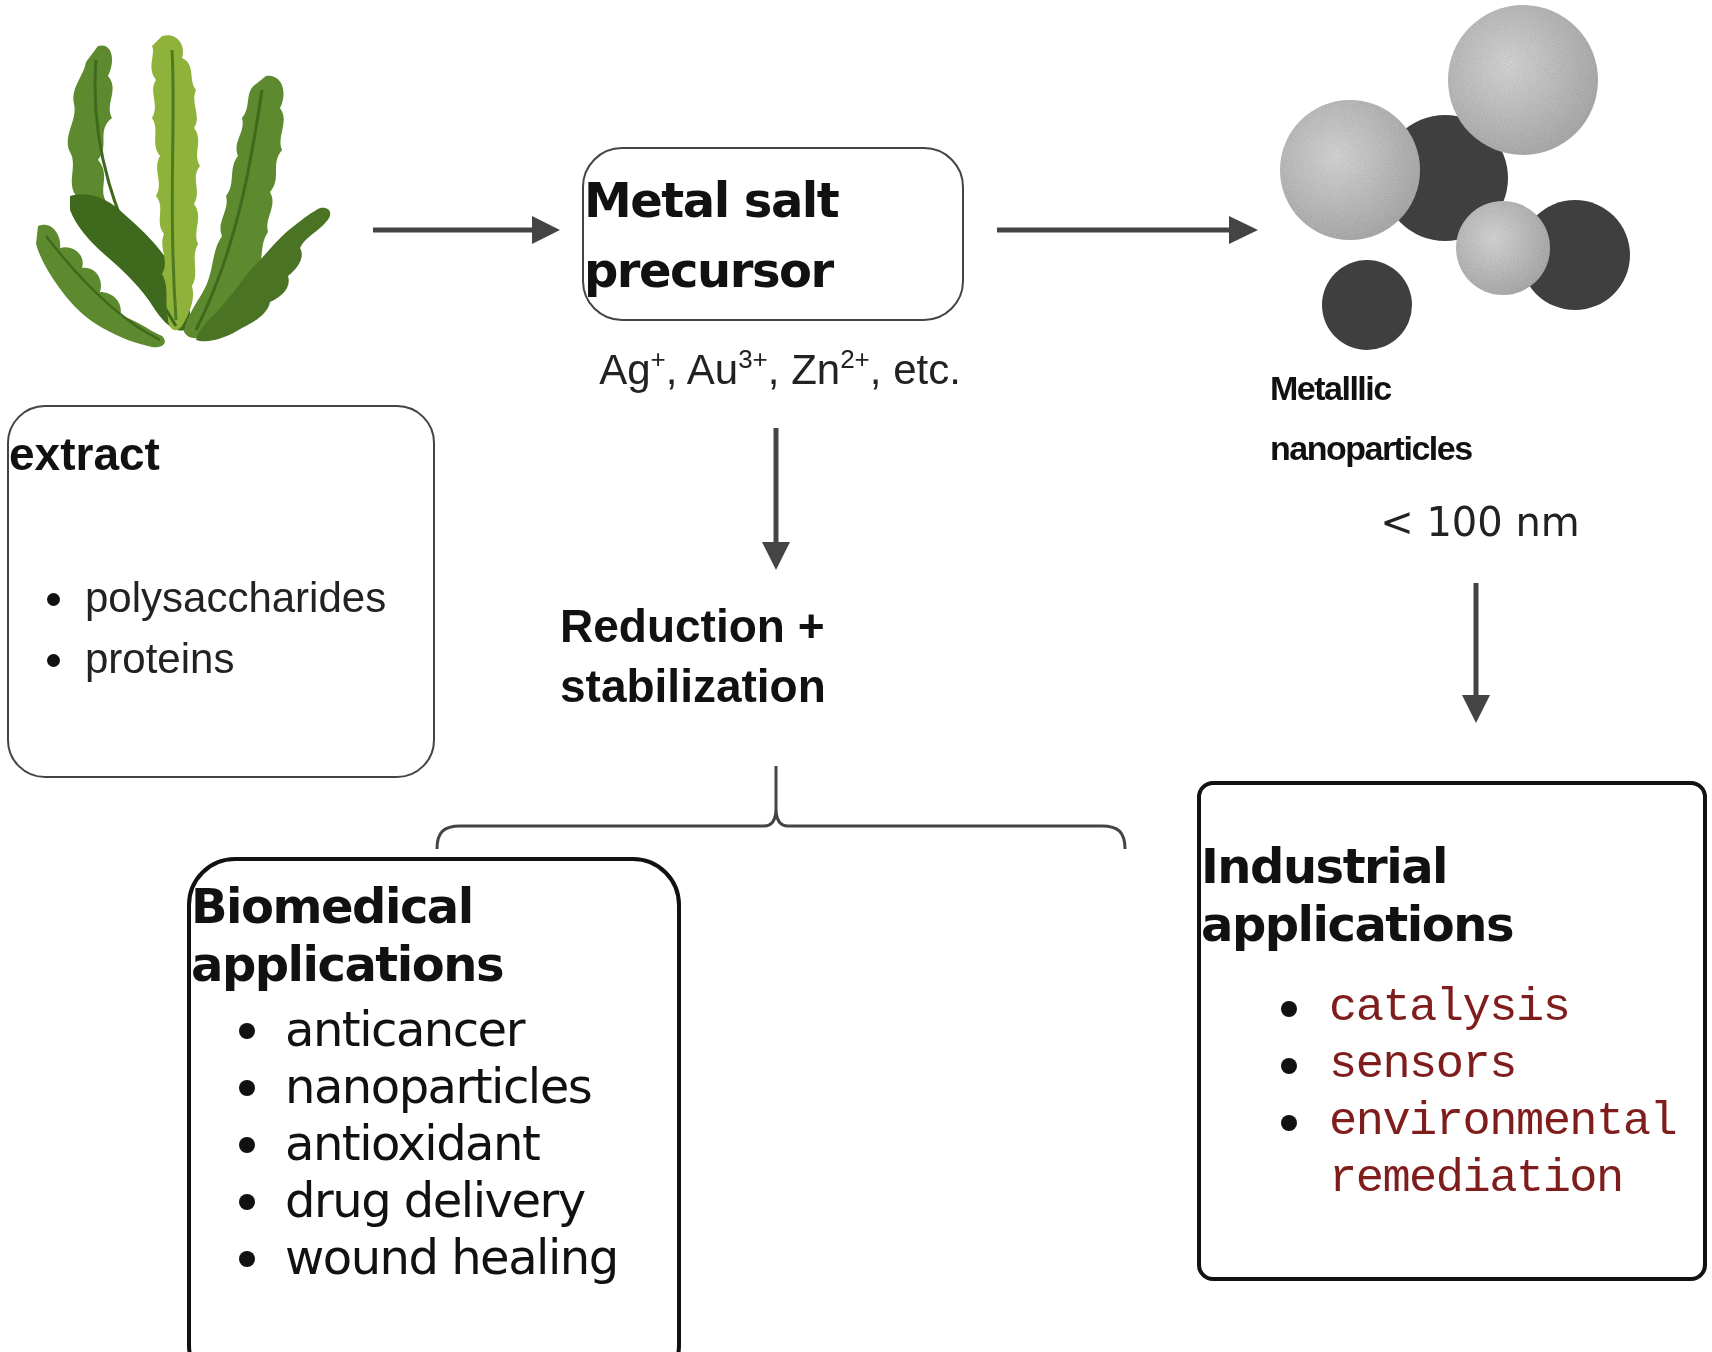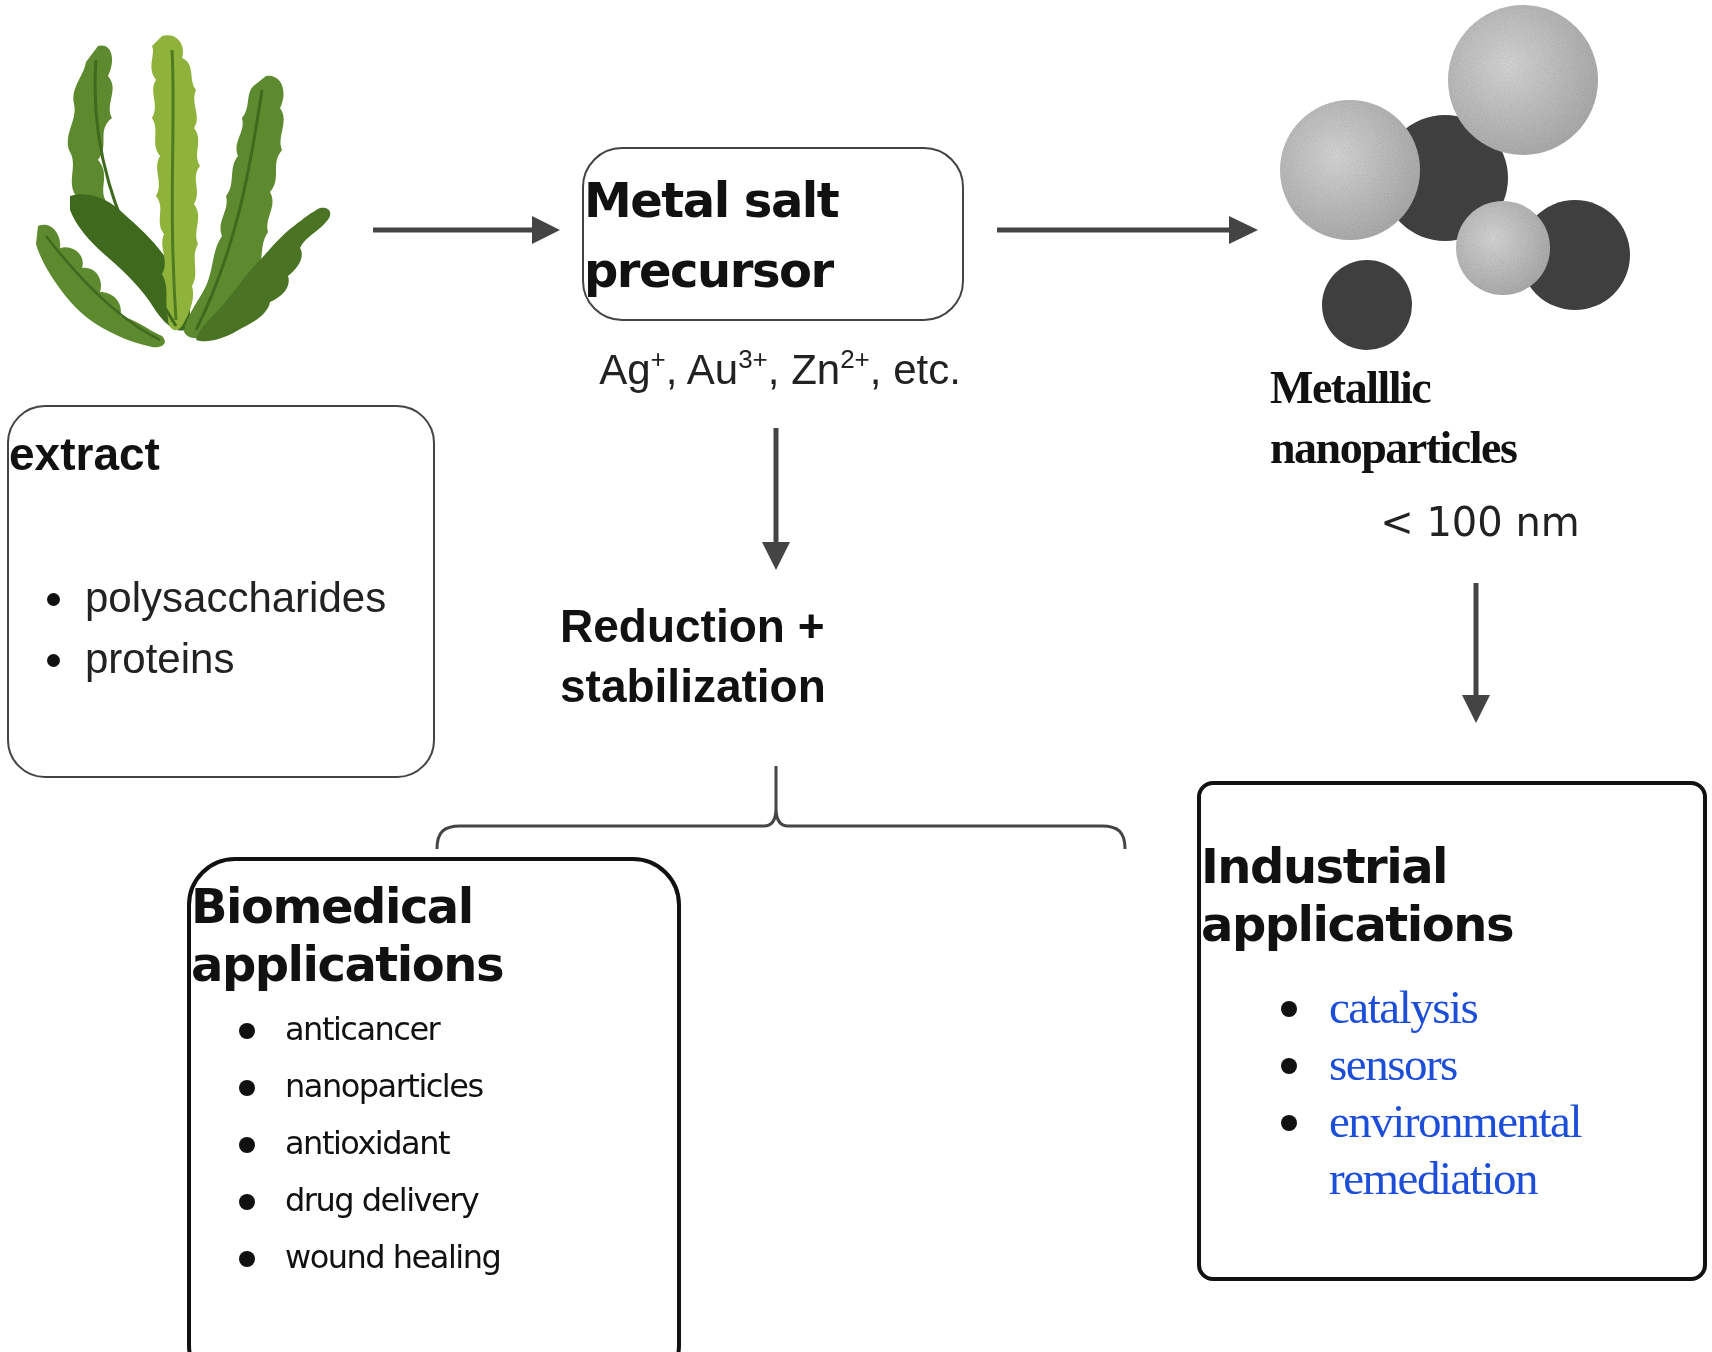--- a/index.html
+++ b/index.html
@@ -26,34 +26,34 @@
   
   #box-precursor { left: 582px; top: 147px; width: 382px; height: 174px; border-radius: 40px; }
   #box-precursor .heading { position: absolute; left: 0; right: 0; top: 16px; font-size: 48px; line-height: 70px;
      font-family: "DejaVu Sans", sans-serif; letter-spacing: -1.5px; }
 
   #precursor-ions { left: 560px; top: 340px; width: 440px; text-align: center; font-size: 42px; color: #222; line-height: 60px; }
   #precursor-ions sup { font-size: 26px; vertical-align: 0; position: relative; top: -16px; }
 
   #reduction-label { left: 560px; top: 596px; width: 420px; font-size: 46px; line-height: 60px; }
 
-  #np-title { left: 1270px; top: 358px; width: 420px; font-family: Liberation Serif, serif; font-size: 46px; line-height: 60px; letter-spacing: -1.5px; }
+  #np-title { left: 1270px; top: 358px; width: 420px; font-family: Liberation Sans, sans-serif; font-size: 34px; line-height: 60px; letter-spacing: -1.5px; }
   #np-size { left: 1270px; top: 497px; width: 420px; text-align: center; font-family: "DejaVu Sans", sans-serif; font-size: 40px; color: #222; line-height: 50px; }
 
   
   #box-bio { left: 187px; top: 857px; width: 494px; height: 536px; border-radius: 48px; }
   #box-bio .heading { position: absolute; left: 0; right: 0; top: 16px; font-family: "DejaVu Sans", sans-serif; font-size: 48px; line-height: 58px; letter-spacing: -1.5px; }
-  #box-bio .list { position: absolute; left: 46px; top: 140px; font-family: "DejaVu Sans", sans-serif; font-size: 32px; line-height: 57px; color: #111; letter-spacing: -1.5px; }
+  #box-bio .list { position: absolute; left: 46px; top: 140px; font-family: "DejaVu Sans", sans-serif; font-size: 48px; line-height: 57px; color: #111; letter-spacing: -1.5px; }
   #box-bio .list li { padding-left: 48px; }
   #box-bio .list li .bullet { width: 16px; height: 16px; left: 2px; top: 22px; }
 
   
   #box-ind { left: 1197px; top: 781px; width: 510px; height: 500px; border-radius: 16px; }
   #box-ind .heading { position: absolute; left: 0; right: 0; top: 52px; font-family: "DejaVu Sans", sans-serif; font-size: 48px; line-height: 58px; letter-spacing: -1.5px; }
-  #box-ind .list { position: absolute; left: 78px; top: 194px; font-family: Liberation Serif, serif; font-size: 47px; line-height: 57px; color: #1d4ed8; letter-spacing: -1.5px; }
+  #box-ind .list { position: absolute; left: 78px; top: 194px; font-family: Liberation Mono, monospace; font-size: 47px; line-height: 57px; color: #7f1d1d; letter-spacing: -1.5px; }
   #box-ind .list li { padding-left: 50px; }
   #box-ind .list li .bullet { width: 16px; height: 16px; left: 2px; top: 22px; }
 </style>
 </head>
 <body>
 
 <svg class="layer" width="1712" height="1352" viewBox="0 0 1712 1352">
   <defs>
     <filter id="grain" x="0" y="0" width="100%" height="100%">
       <feTurbulence type="fractalNoise" baseFrequency="0.9" numOctaves="2" seed="4" result="n"></feTurbulence>

